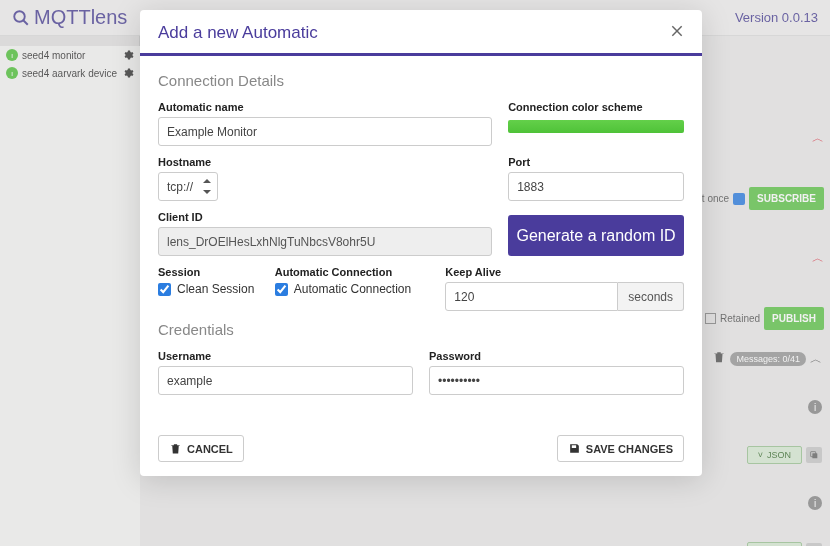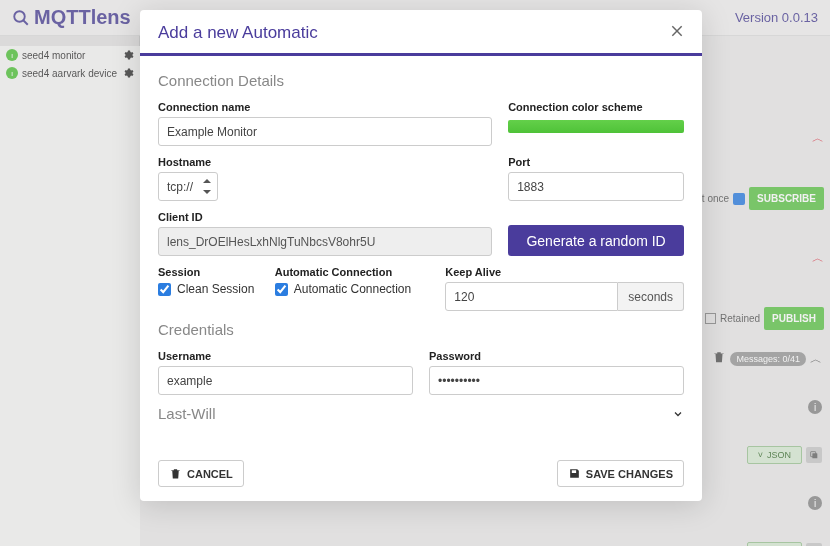--- a/index.html
+++ b/index.html
@@ -1,20 +1,20 @@
 <!DOCTYPE html>
 <html><head>
 <meta charset="utf-8">
 <style>
 * { box-sizing: border-box; margin: 0; padding: 0; }
 body { font-family: Arial, Helvetica, sans-serif; width: 830px; height: 546px; overflow: hidden; background: #eae9e9; position: relative; }
 
 
 .app-header { display: flex; align-items: center; justify-content: space-between; padding: 6px 12px; background: #f0efef; border-bottom: 1px solid #ddd; }
-.app-logo { display: flex; align-items: center; color: #4b4196; font-size: 20px; font-weight: 700; }
+.app-logo { display: flex; align-items: center; color: #4b4196; font-size: 20px; font-weight: 400; }
 .app-logo .magnify { width: 18px; height: 18px; margin-right: 4px; }
 .app-version { color: #4b4196; font-size: 13px; }
 
 
 .connections-header { display: flex; align-items: center; justify-content: space-between; background: #e2e1e1; padding: 8px 10px; font-size: 17px; color: #333; width: 140px; border-right: 1px solid #ccc; }
 .plus-btn { font-size: 20px; color: #666; cursor: pointer; }
 .sidebar { width: 140px; background: #f5f4f3; position: absolute; left: 0; top: 46px; bottom: 0; }
 .sb-item { display: flex; align-items: center; padding: 3px 6px; font-size: 10px; gap: 4px; }
 .sb-dot { width: 12px; height: 12px; border-radius: 50%; background: #4fc238; display: inline-flex; align-items: center; justify-content: center; color: #fff; font-size: 8px; }
 .sb-label { flex: 1; color: #333; }
@@ -52,21 +52,21 @@
 .form-input.readonly { background: #eeeeee; color: #555; }
 .select { height: 29px; border: 1px solid #ccc; border-radius: 3px; padding: 0 18px 0 8px; font-size: 12px; color: #444; background: #fff; position: relative; display: flex; align-items: center; }
 .select::after { content: ''; position: absolute; right: 6px; top: 6px; width: 0; height: 0; border-left: 4px solid transparent; border-right: 4px solid transparent; border-bottom: 4px solid #555; }
 .select::before { content: ''; position: absolute; right: 6px; bottom: 6px; width: 0; height: 0; border-left: 4px solid transparent; border-right: 4px solid transparent; border-top: 4px solid #555; }
 .inline-row { display: flex; gap: 6px; text-align: center; }
 .inline-row .select { flex: 0 0 60px; }
 .inline-row .form-input { flex: 1; }
 
 .color-bar { height: 13px; background: linear-gradient(#63d04a,#4fc238); border-radius: 2px; margin-top: 3px; }
 
-.gen-btn { background: #4a3c9c; color: #fff; border: none; border-radius: 3px; height: 31px; font-size: 14px; cursor: pointer; width: 100%; }
+.gen-btn { background: #4a3c9c; color: #fff; border: none; border-radius: 3px; height: 41px; font-size: 16px; cursor: pointer; width: 100%; }
 
 .cb-row { display: flex; align-items: center; gap: 6px; }
 .cb { width: 13px; height: 13px; accent-color: #2b7de0; }
 .cb-label { font-size: 12px; color: #333; }
 
 .keepalive-row { display: flex; }
 .keepalive-row .form-input { flex: 1; border-radius: 3px 0 0 3px; }
 .keepalive-unit { border: 1px solid #ccc; border-left: none; border-radius: 0 3px 3px 0; background: #f3f3f3; font-size: 12px; color: #555; display: flex; align-items: center; padding: 1px 10px; }
 
 .collapsible { display: flex; justify-content: space-between; align-items: center; color: #888; font-size: 15px; margin: 8px 0; cursor: pointer; }
@@ -182,21 +182,21 @@
         </svg>
     </button>
   </div>
   <div class="divider"></div>
 
   <div class="modal-body">
     <div class="section-title">Connection Details</div>
 
     <div class="form-row">
       <div class="form-col" style="flex:1.9">
-        <label class="form-label">Connection name</label>
+        <label class="form-label">Automatic name</label>
         <input class="form-input" value="Example Monitor" style="">
       </div>
       <div class="form-col">
         <label class="form-label">Connection color scheme</label>
         <div class="color-bar"></div>
       </div>
     </div>
 
     <div class="form-row">
       <div class="form-col" style="flex:1.9">
@@ -253,26 +253,20 @@
       <div class="form-col">
         <label class="form-label">Username</label>
         <input class="form-input" value="example" style="">
       </div>
       <div class="form-col">
         <label class="form-label">Password</label>
         <input class="form-input" value="••••••••••" style="">
       </div>
     </div>
 
-    <div class="collapsible">
-      <span>Last-Will</span>
-      <svg class="chev" viewBox="0 0 24 24" fill="none" stroke="#333" stroke-width="2.5">
-          <polyline points="6 9 12 15 18 9"></polyline>
-        </svg>
-    </div>
   </div>
 
   <div class="modal-footer">
     <button class="footer-btn">
       <svg viewBox="0 0 24 24" fill="#333">
           <path d="M6 7h12l-1 14H7L6 7zm3-3h6v2H9V4zM4 6h16v1H4z"></path>
         </svg>
       <span>CANCEL</span>
     </button>
     <button class="footer-btn">

